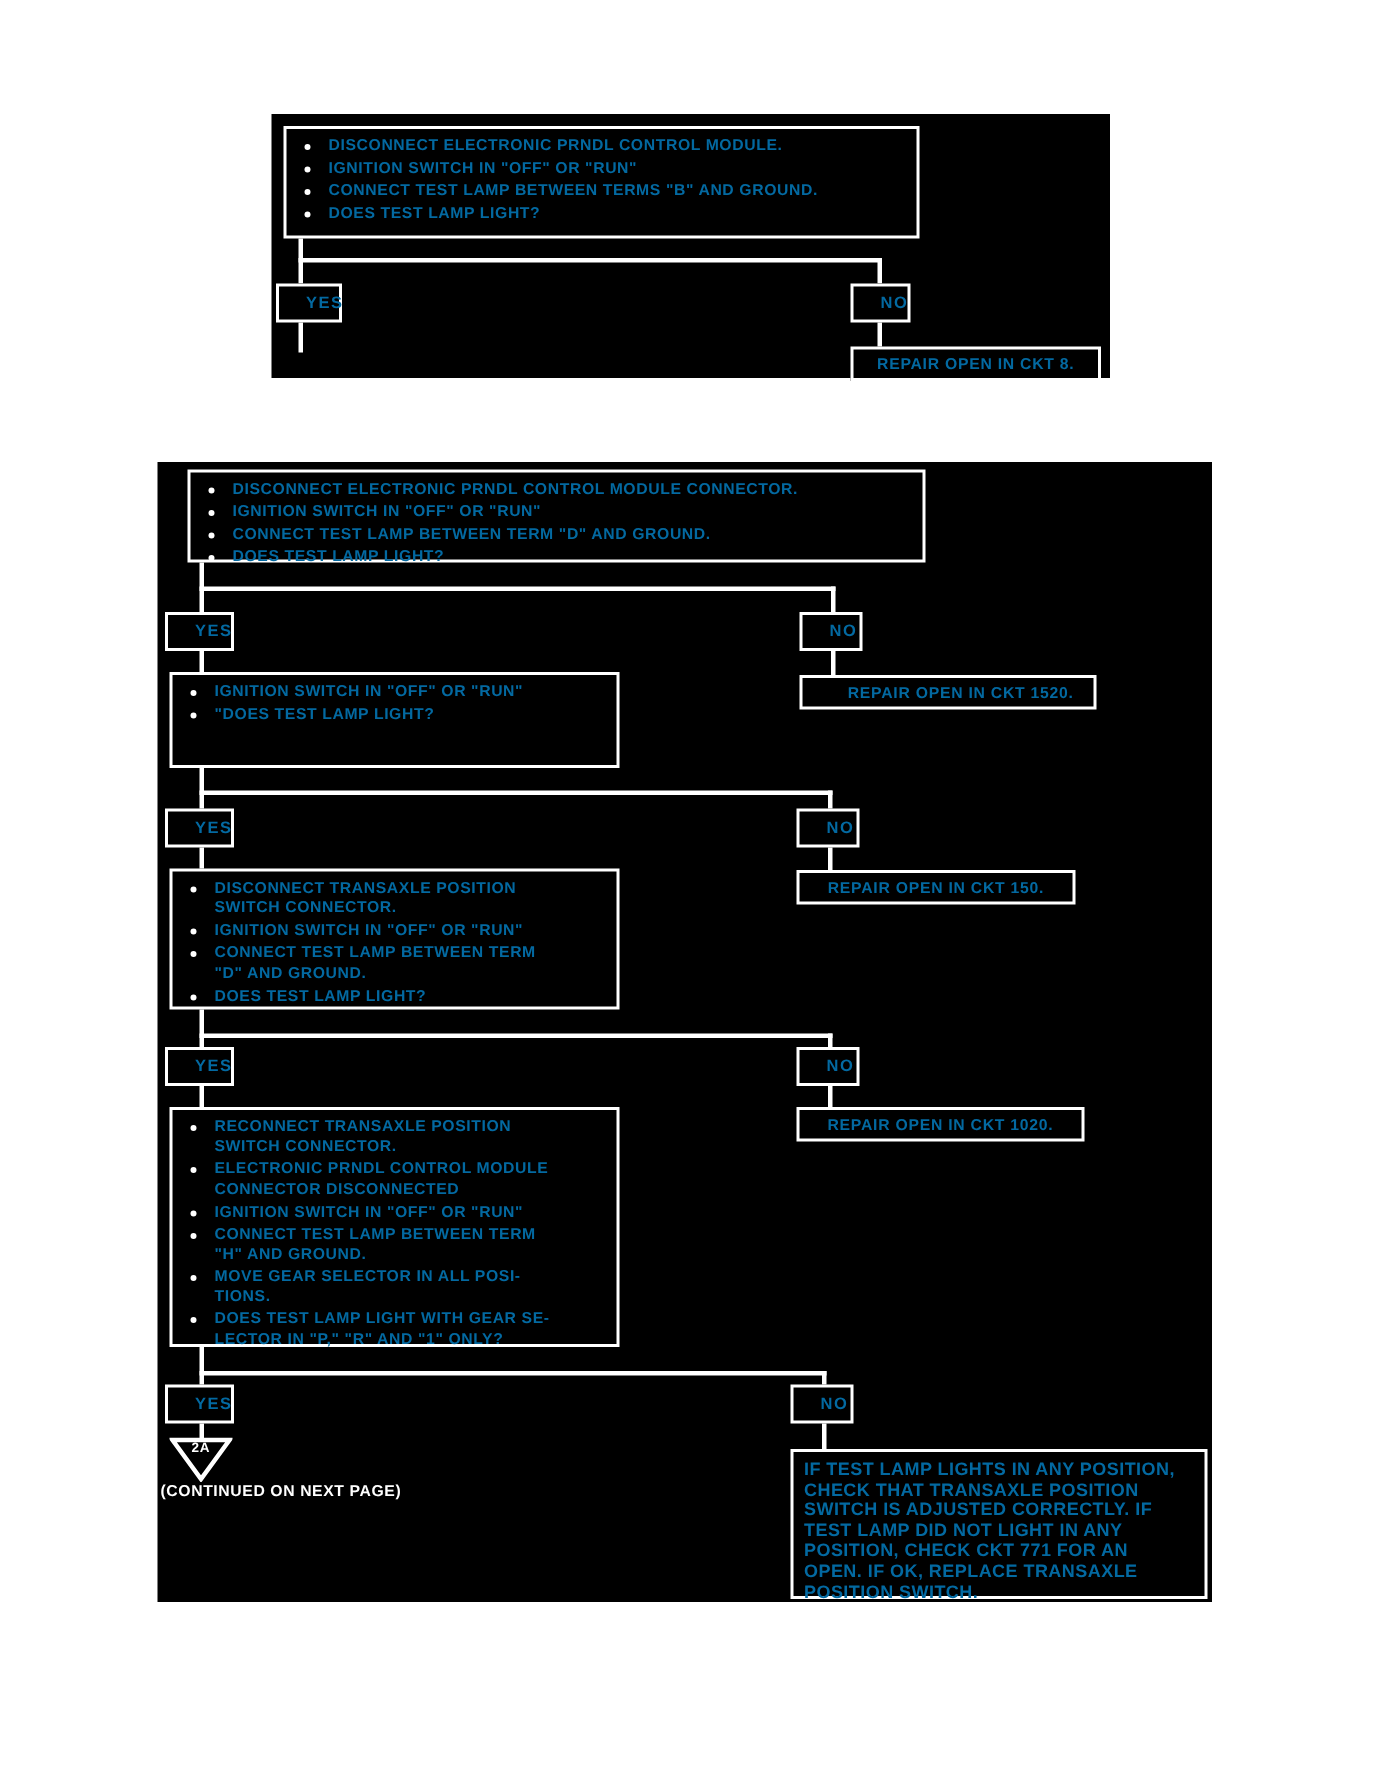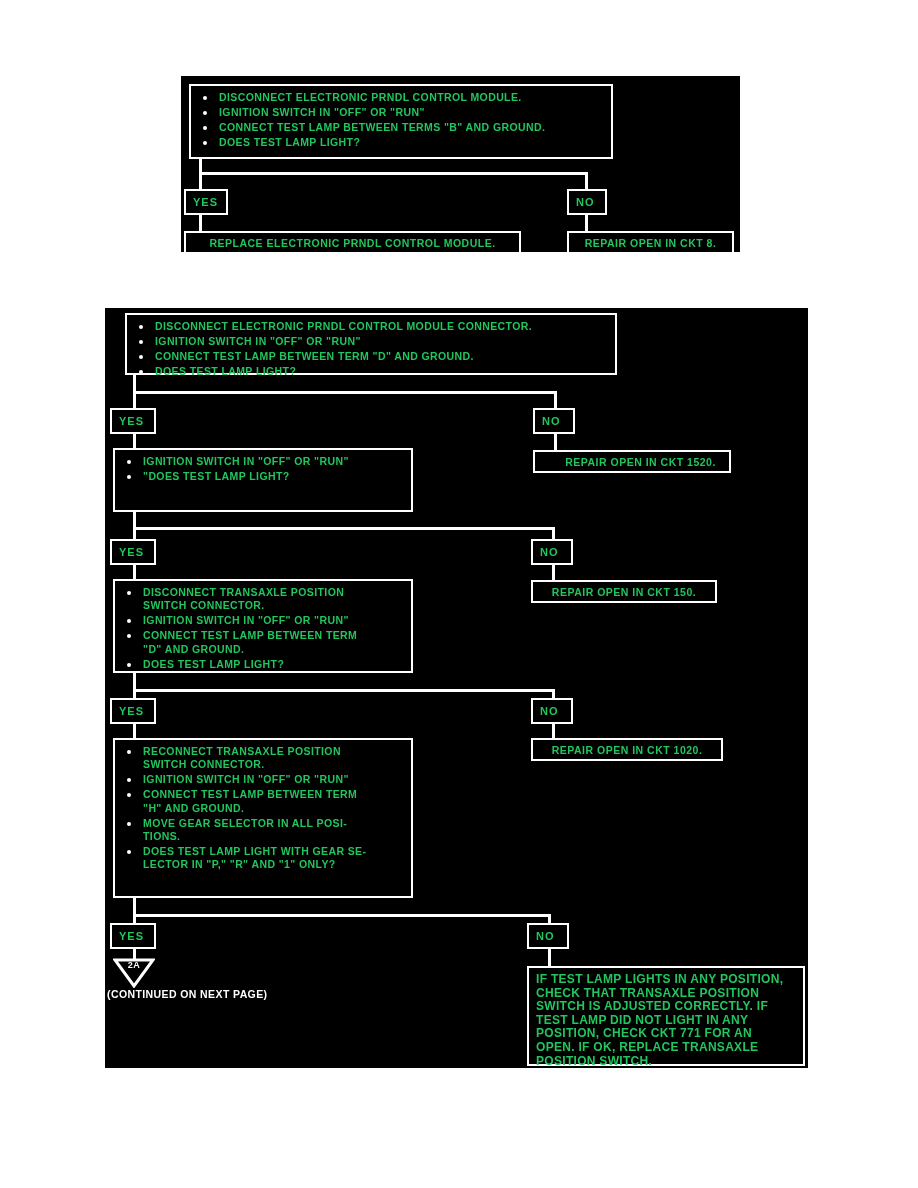--- a/index.html
+++ b/index.html
@@ -22,21 +22,21 @@
     background: #000000;
   }
   #panel-a { left: 181px; top: 76px;  width: 559px; height: 176px; }
   #panel-b { left: 105px; top: 308px; width: 703px; height: 760px; }
 
   
   .node {
     position: absolute;
     border: 2px solid #ffffff;
     background: #000000;
-    color: #22c55e;
+    color: #0369a1;
     box-sizing: border-box;
     letter-spacing: 0.4px;
   }
 
   
   .listbox {
     padding: 5px 8px 5px 6px;
   }
   .listbox ul {
     list-style: none;
@@ -63,21 +63,21 @@
     background: #ffffff;
   }
 
   
   .tag {
     font-size: 11px;
     font-weight: bold;
     line-height: 1;
     display: flex;
     align-items: center;
-    padding-left: 7px;
+    padding-left: 18px;
     letter-spacing: 1px;
   }
 
   
   .result {
     font-size: 10.5px;
     font-weight: bold;
     display: flex;
     align-items: center;
     justify-content: center;
@@ -148,21 +148,20 @@
   <div class="conn hline" style="left:18px; top:96px; width:389px;"></div>
   <div class="conn vline" style="left:404px; top:96px; height:17px;"></div>
 
   <div class="node tag" style="left:3px; top:113px; width:44px; height:26px;">YES</div>
 
   <div class="node tag" style="left:386px; top:113px; width:40px; height:26px;">NO</div>
 
   <div class="conn vline" style="left:18px; top:139px; height:20px;"></div>
   <div class="conn vline" style="left:404px; top:139px; height:20px;"></div>
 
-  <div class="node result" style="left:3px; top:155px; width:337px; height:23px;">REPLACE ELECTRONIC PRNDL CONTROL MODULE.</div>
   <div class="node result" style="left:386px; top:155px; width:167px; height:23px;">REPAIR OPEN IN CKT 8.</div>
 </div>
 
 <div class="panel" id="panel-b">
 
   <div class="node listbox" style="left:8px; top:5px; width:492px; height:62px;margin-left:12px;">
     <ul>
       <li>DISCONNECT ELECTRONIC PRNDL CONTROL MODULE CONNECTOR.</li>
       <li>IGNITION SWITCH IN "OFF" OR "RUN"</li>
       <li>CONNECT TEST LAMP BETWEEN TERM "D" AND GROUND.</li>
@@ -221,20 +220,22 @@
 
   <div class="conn vline" style="left:28px; top:416px; height:18px;"></div>
   <div class="conn vline" style="left:447px; top:416px; height:20px;"></div>
 
   <div class="node result" style="left:426px; top:430px; width:192px; height:23px;">REPAIR OPEN IN CKT 1020.</div>
 
   <div class="node listbox" style="left:8px; top:430px; width:300px; height:160px;">
     <ul>
       <li>RECONNECT TRANSAXLE POSITION
 SWITCH CONNECTOR.</li>
+      <li>ELECTRONIC PRNDL CONTROL MODULE
+CONNECTOR DISCONNECTED</li>
       <li>IGNITION SWITCH IN "OFF" OR "RUN"</li>
       <li>CONNECT TEST LAMP BETWEEN TERM
 "H" AND GROUND.</li>
       <li>MOVE GEAR SELECTOR IN ALL POSI-
 TIONS.</li>
       <li>DOES TEST LAMP LIGHT WITH GEAR SE-
 LECTOR IN "P," "R" AND "1" ONLY?</li>
     </ul>
   </div>
 

